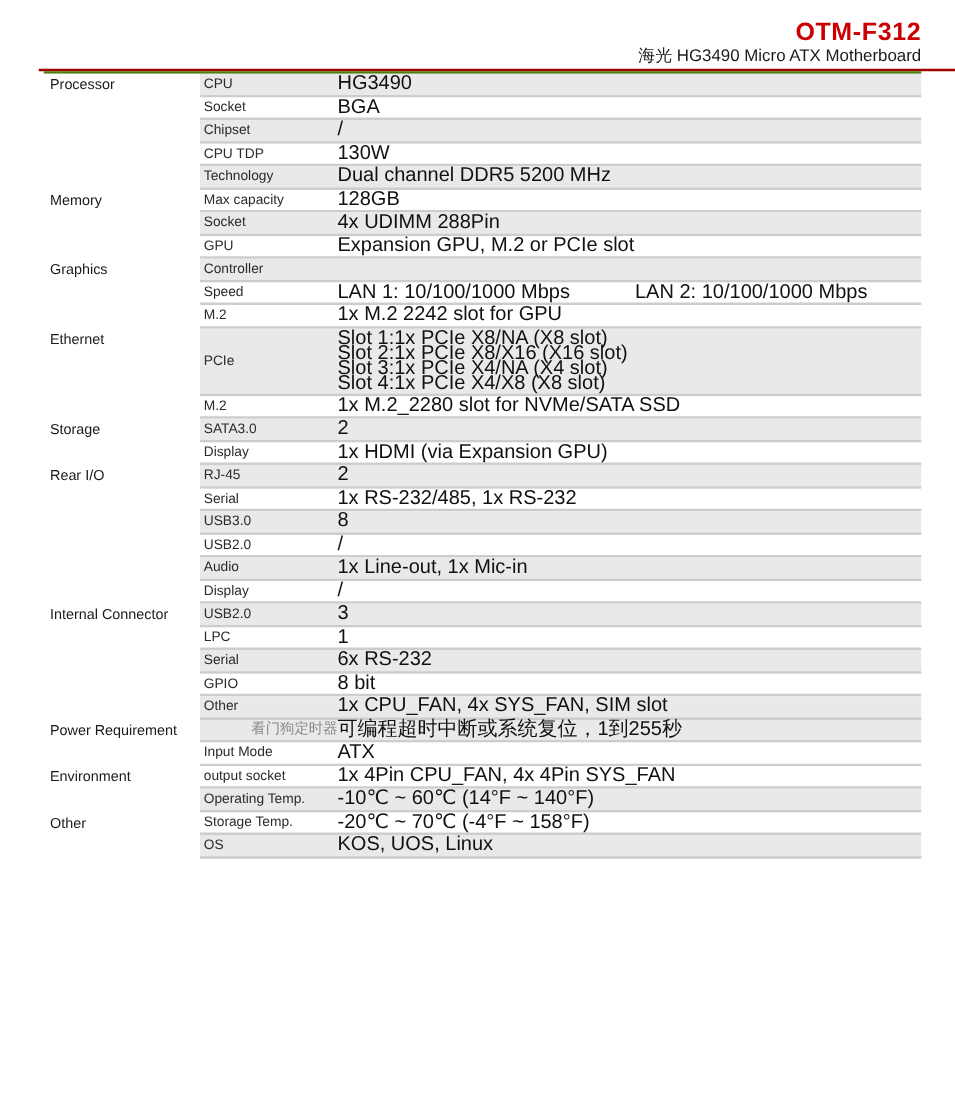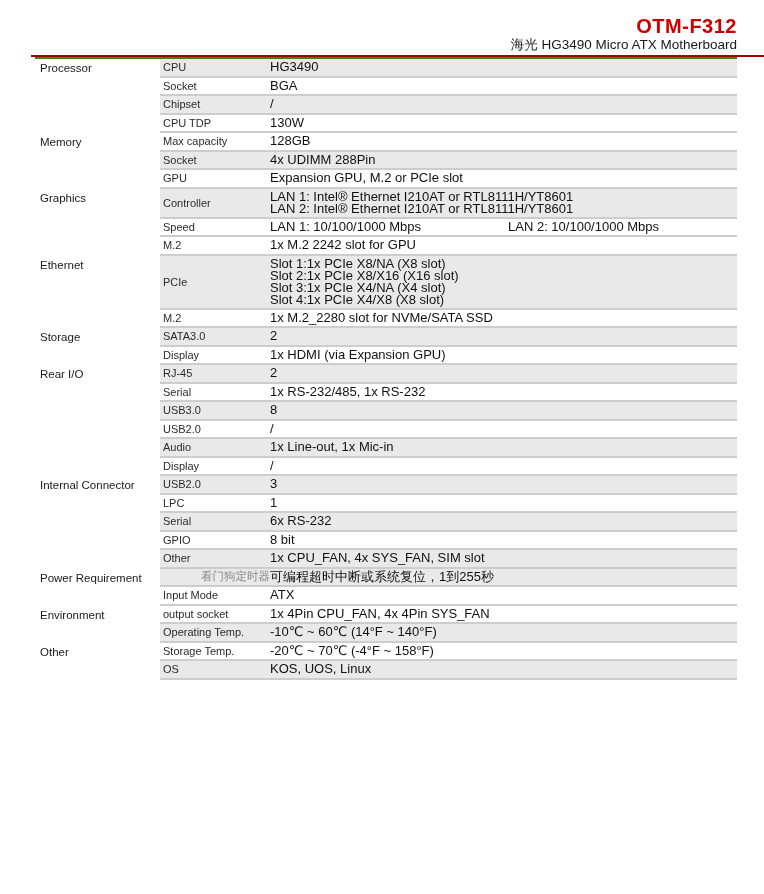--- a/index.html
+++ b/index.html
@@ -53,21 +53,21 @@
     font-size:11px; color:#2b2b2b;
     line-height:12px;
   }
   .key.muted {
     color:#8a8a8a;
     font-family:Liberation Mono, monospace;
     font-size:11.5px;
     text-align:right;
   }
   .val {
-    flex:1; font-size:13px; color:#111111; line-height:12.5px;
+    flex:1; font-size:16px; color:#111111; line-height:12.5px;
     padding:2px 4px 2px 0;
   }
   .val .line { line-height:12px; }
   .val { display:flex; flex-wrap:wrap; align-items:center; }
   .val .block { width:100%; }
   .val .col0 { width:238px; flex:0 0 238px; }
   .val .col1 { flex:1; }
 </style>
 </head>
 <body>
@@ -105,20 +105,27 @@
         </div>
       </div>
       <div class="row">
         <div class="cat"></div>
         <div class="body">
           <div class="key">CPU TDP</div>
           <div class="val">130W</div>
         </div>
       </div>
       <div class="row">
+        <div class="cat"></div>
+        <div class="body shaded">
+          <div class="key">Technology</div>
+          <div class="val">Dual channel DDR5 5200 MHz</div>
+        </div>
+      </div>
+      <div class="row">
         <div class="cat">Memory</div>
         <div class="body">
           <div class="key">Max capacity</div>
           <div class="val">128GB</div>
         </div>
       </div>
       <div class="row">
         <div class="cat"></div>
         <div class="body shaded">
           <div class="key">Socket</div>
@@ -129,24 +136,20 @@
         <div class="cat"></div>
         <div class="body">
           <div class="key">GPU</div>
           <div class="val">Expansion GPU, M.2 or PCIe slot</div>
         </div>
       </div>
       <div class="row">
         <div class="cat">Graphics</div>
         <div class="body shaded">
           <div class="key">Controller</div>
-          <div class="val">
-            <div class="line block">LAN 1: Intel® Ethernet I210AT or RTL8111H/YT8601</div>
-            <div class="line block">LAN 2: Intel® Ethernet I210AT or RTL8111H/YT8601</div>
-          </div>
         </div>
       </div>
       <div class="row">
         <div class="cat"></div>
         <div class="body">
           <div class="key">Speed</div>
           <div class="val">
             <div class="col0">LAN 1: 10/100/1000 Mbps</div>
             <div class="col1">LAN 2: 10/100/1000 Mbps</div>
           </div>

